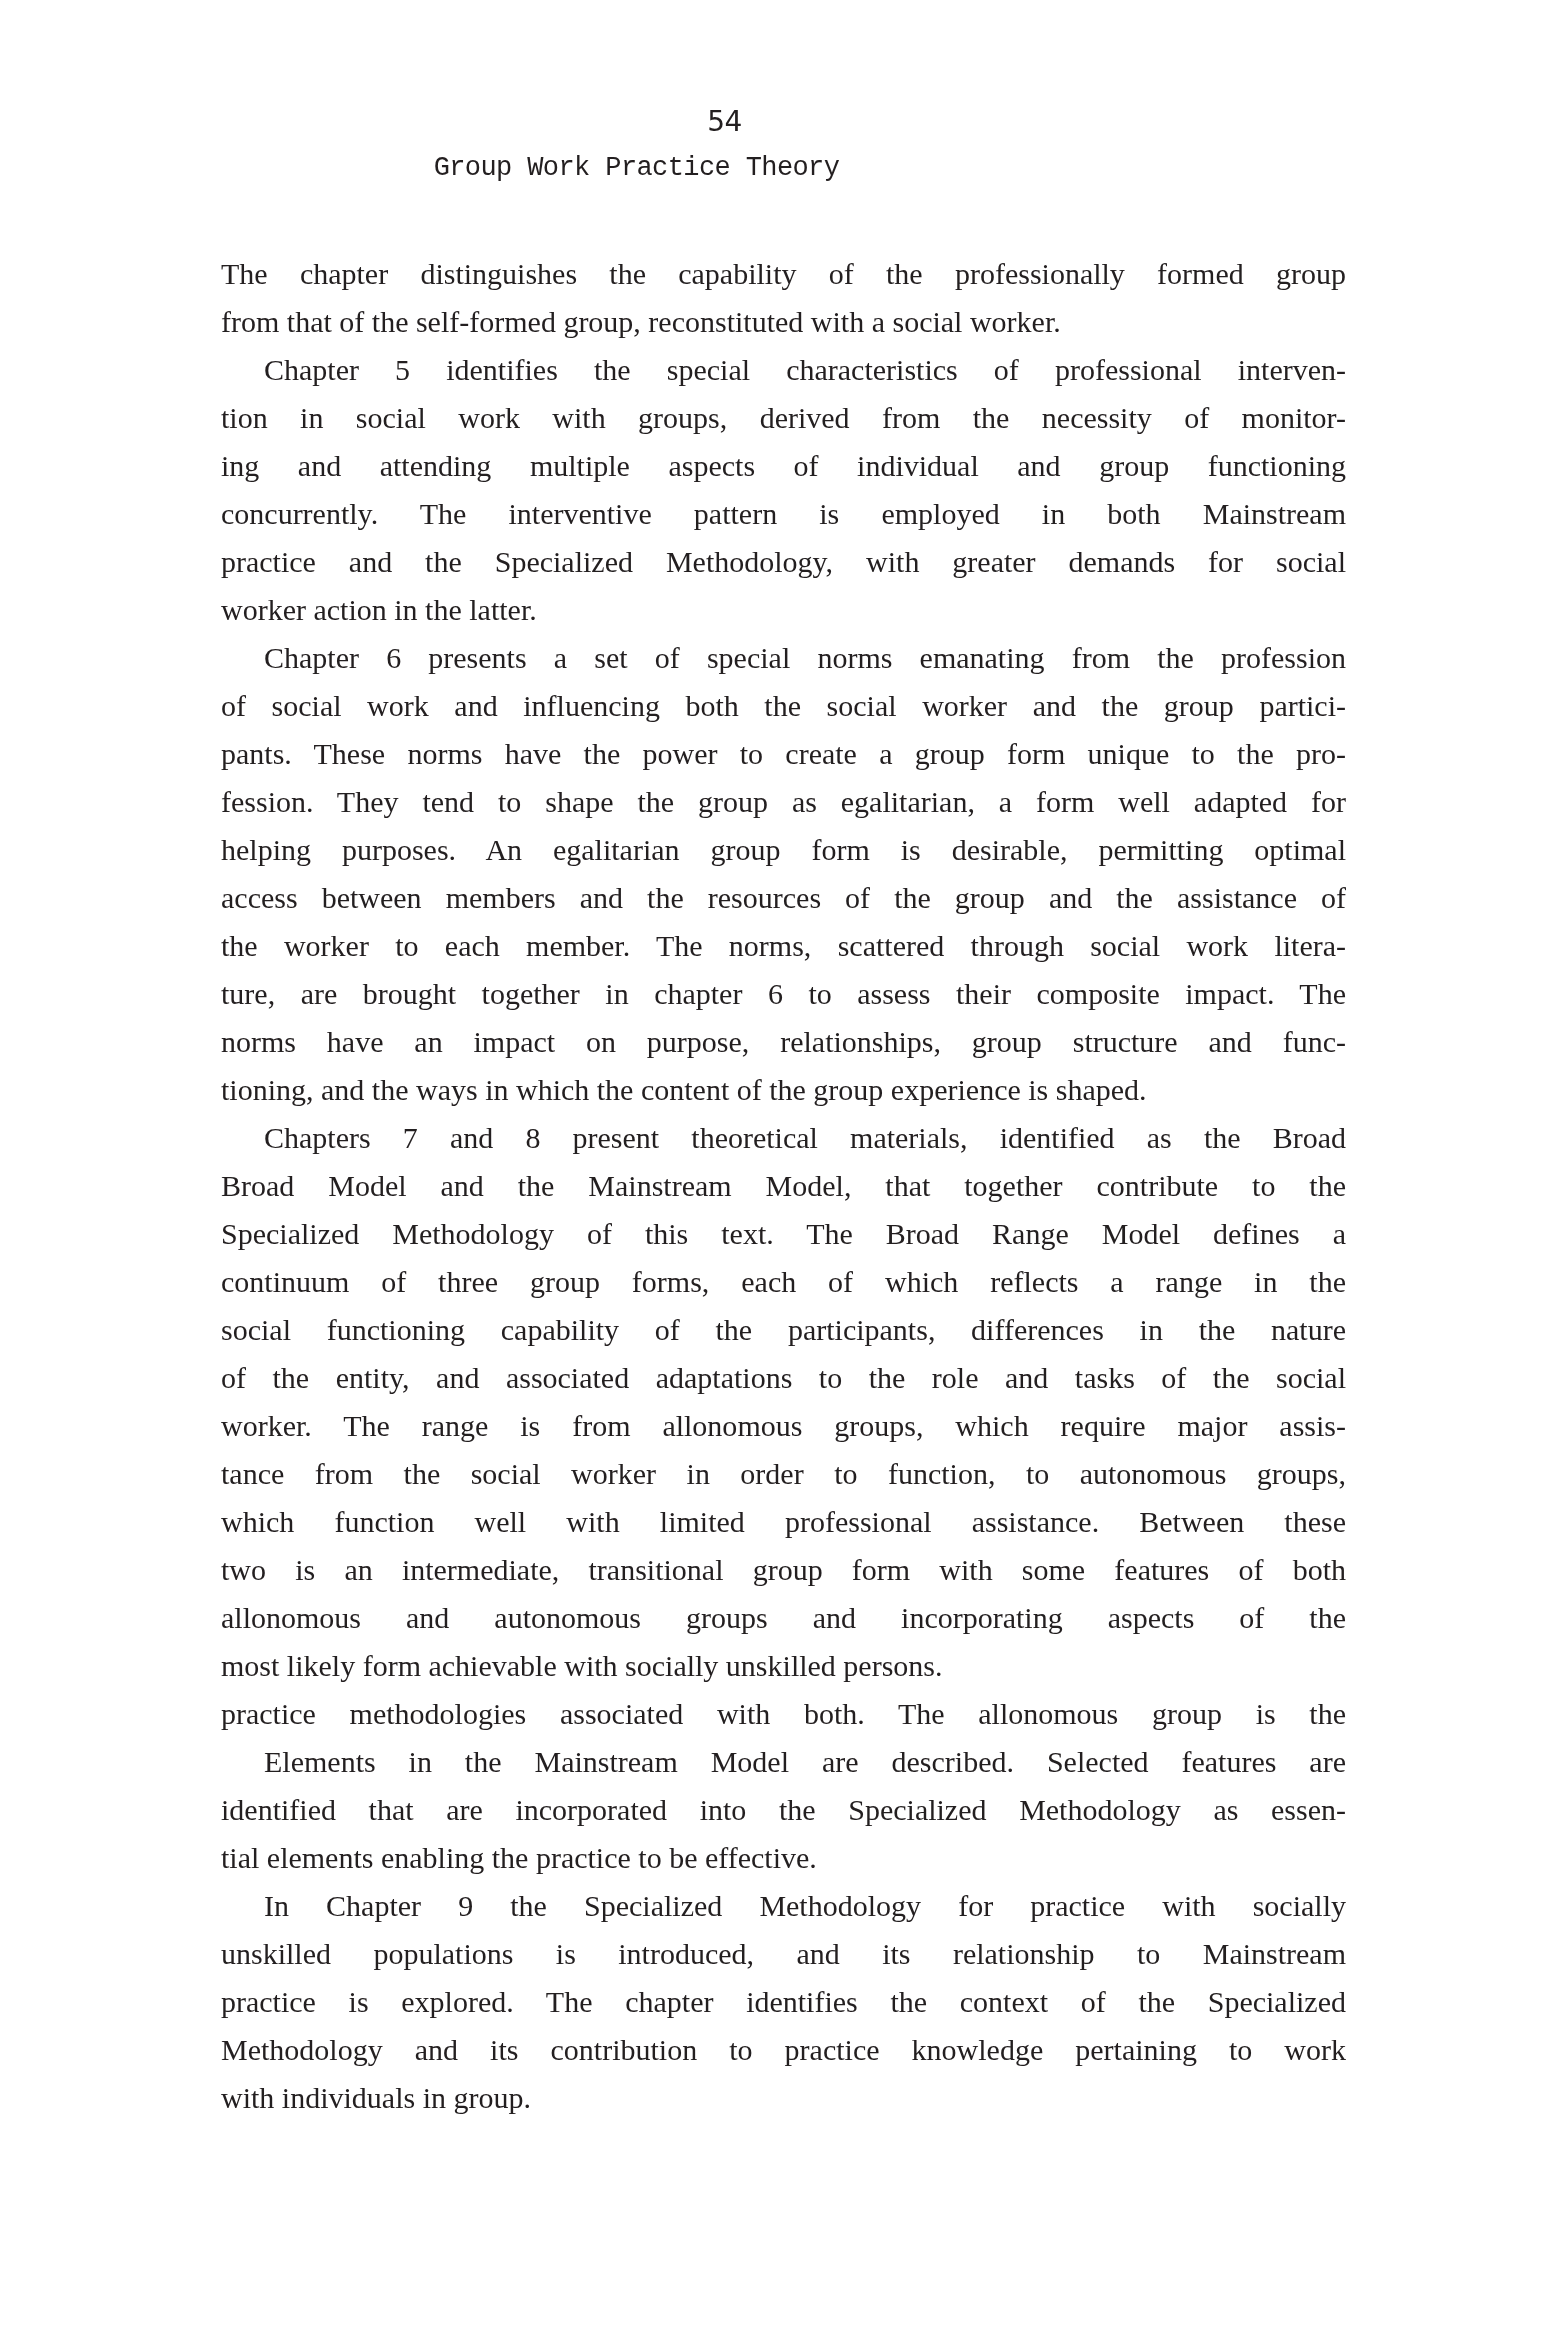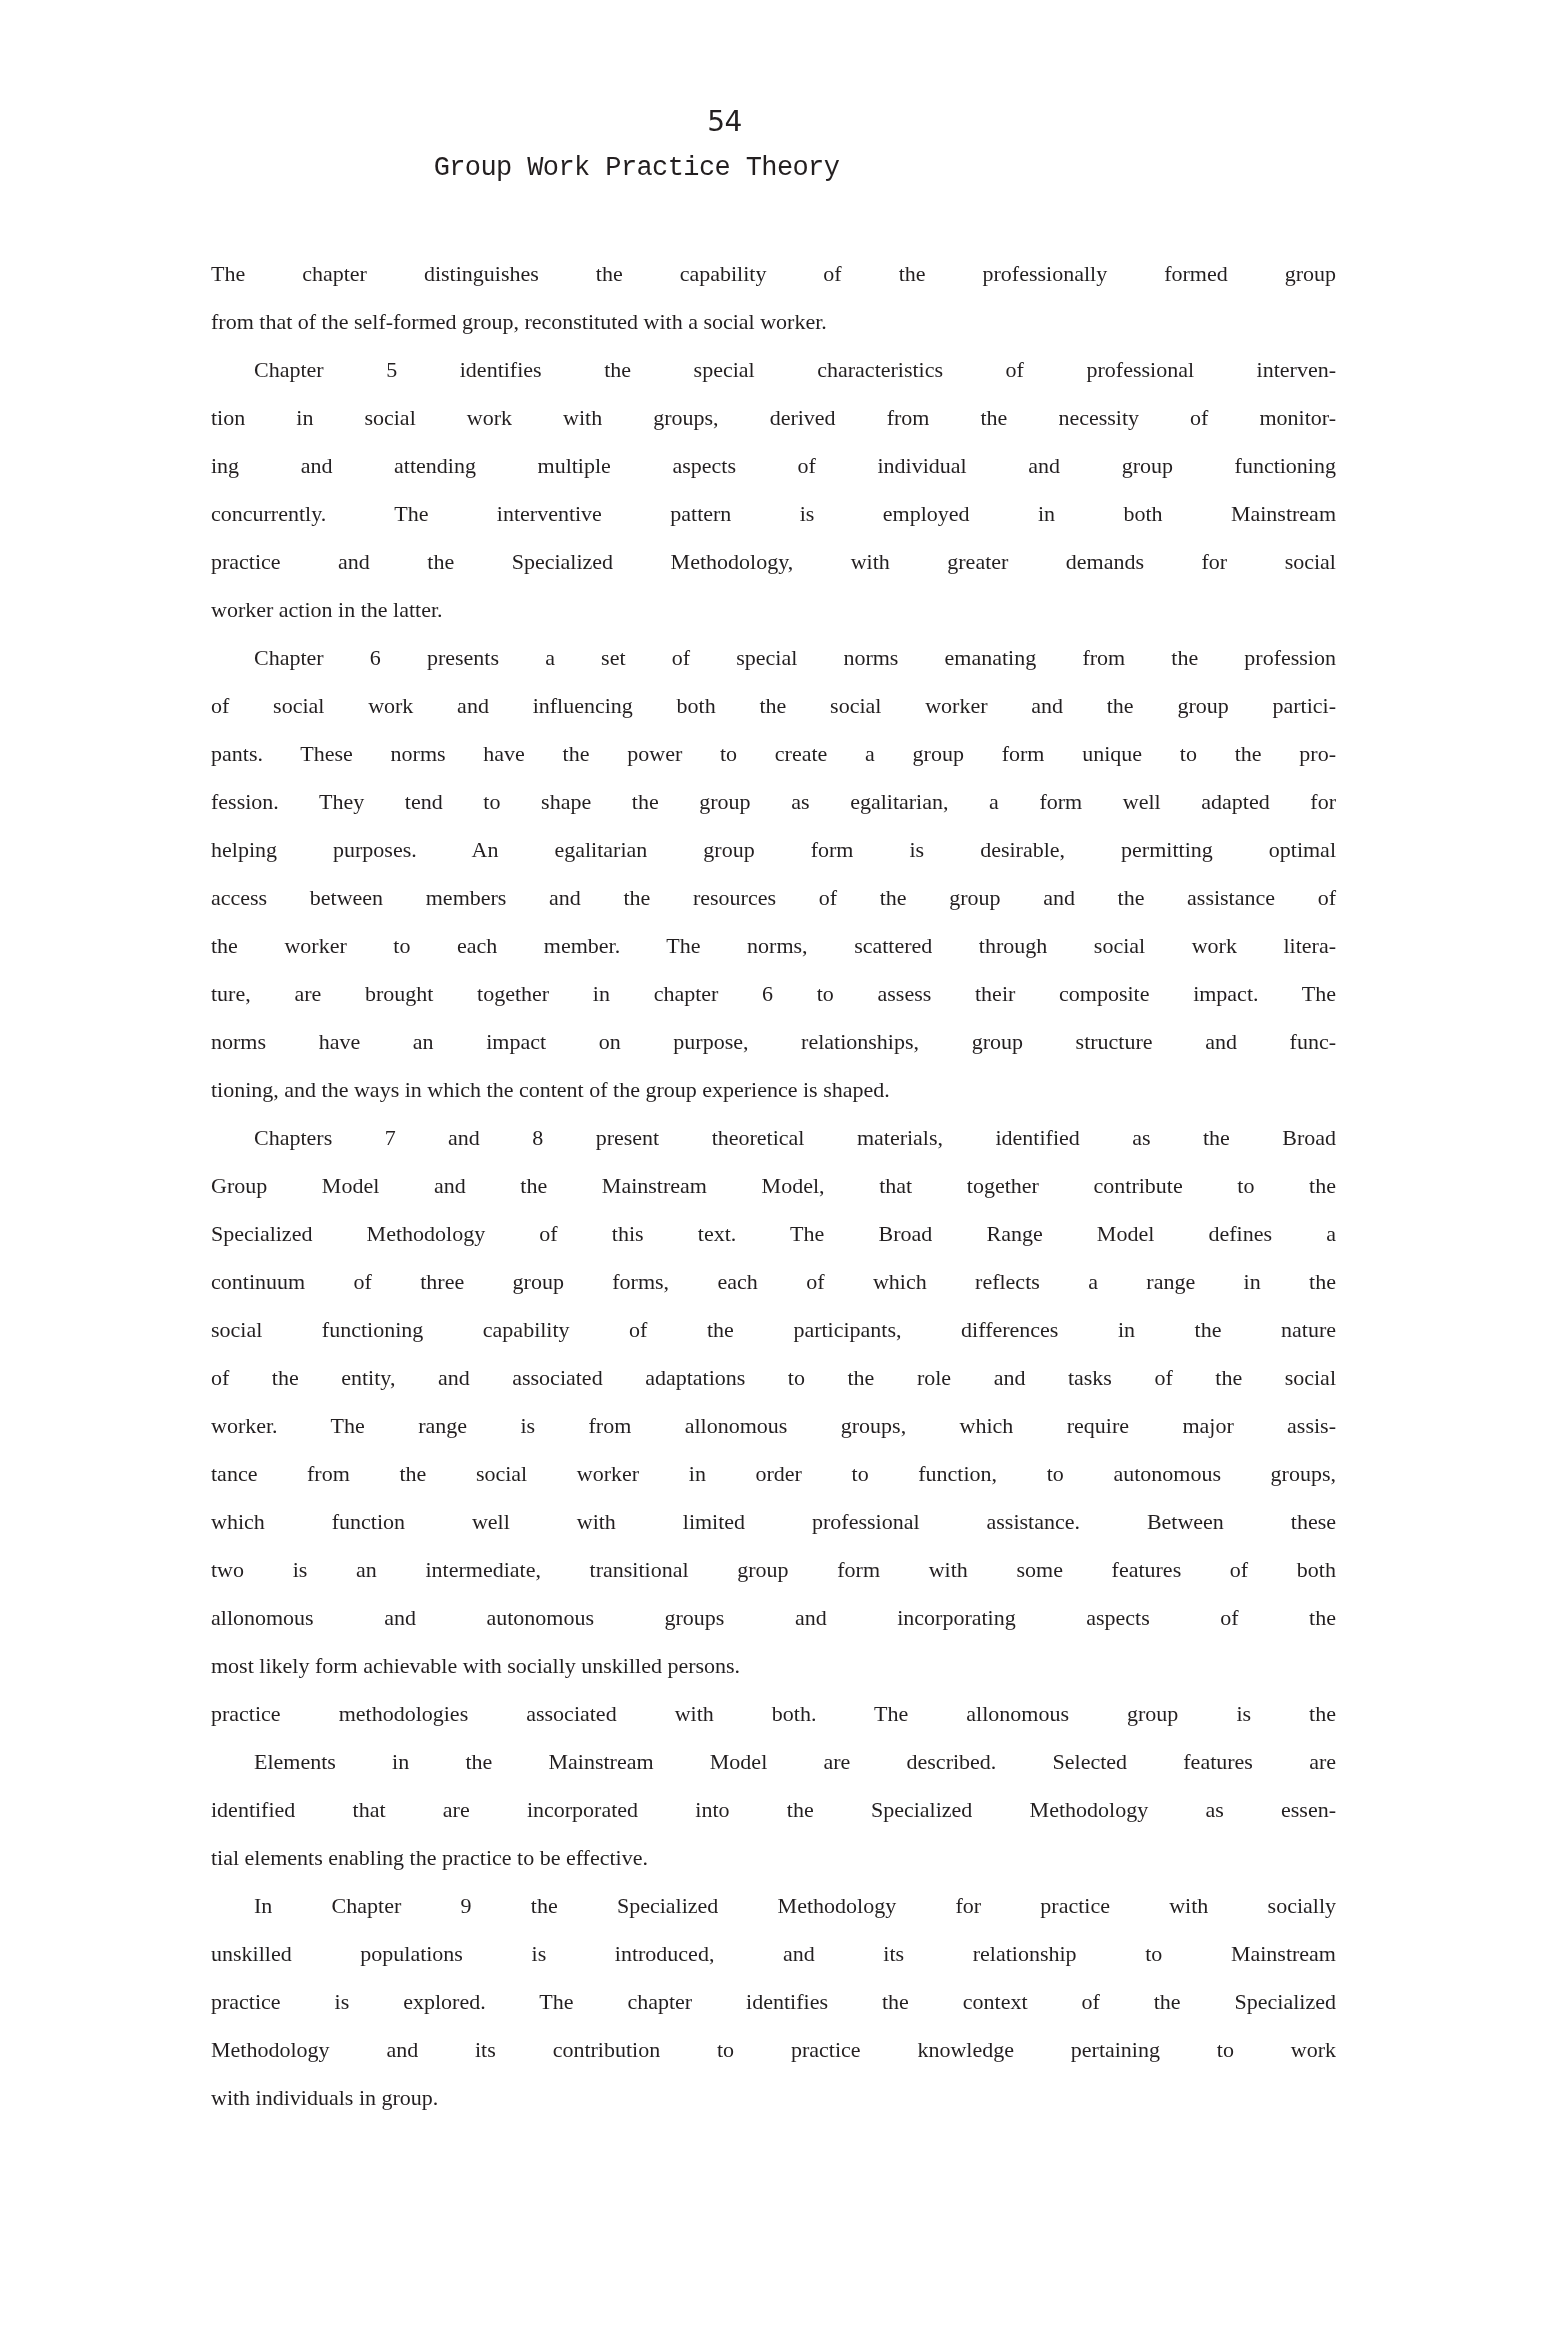--- a/index.html
+++ b/index.html
@@ -8,22 +8,22 @@
     position: absolute; top: 103px; left: 0; width: 1449px; text-align: center;
     font-family: "DejaVu Sans", sans-serif; font-size: 28px; line-height: 38px;
     letter-spacing: -0.5px; color: #231f20;
   }
   .running-head {
     position: absolute; top: 149px; left: 0; width: 1273px; text-align: center;
     font-family: Liberation Mono, monospace; font-size: 27px; line-height: 38px;
     letter-spacing: -0.6px; color: #231f20;
   }
   .body-text {
-    position: absolute; top: 250px; left: 211px; width: 1125px;
-    font-family: "Liberation Serif", serif; font-size: 22px;
+    position: absolute; top: 250px; left: 221px; width: 1125px;
+    font-family: "Liberation Serif", serif; font-size: 30px;
     color: #231f20;
   }
   .line {
     height: 48px; line-height: 48px; white-space: nowrap;
     text-align: justify; text-align-last: justify;
   }
   .line.indent { padding-left: 43px; }
   .line.last { text-align-last: left; }
 </style>
 </head>
@@ -56,21 +56,21 @@
     <div class="line">helping purposes. An egalitarian group form is desirable, permitting optimal</div>
     <div class="line">access between members and the resources of the group and the assistance of</div>
     <div class="line">the worker to each member. The norms, scattered through social work litera-</div>
     <div class="line">ture, are brought together in chapter 6 to assess their composite impact. The</div>
     <div class="line">norms have an impact on purpose, relationships, group structure and func-</div>
     <div class="line last">tioning, and the ways in which the content of the group experience is shaped.</div>
   </div>
 
   <div>
     <div class="line indent">Chapters 7 and 8 present theoretical materials, identified as the Broad</div>
-    <div class="line">Group Model and the Mainstream Model, that together contribute to the</div>
+    <div class="line">Broad Model and the Mainstream Model, that together contribute to the</div>
     <div class="line">Specialized Methodology of this text. The Broad Range Model defines a</div>
     <div class="line">continuum of three group forms, each of which reflects a range in the</div>
     <div class="line">social functioning capability of the participants, differences in the nature</div>
     <div class="line">of the entity, and associated adaptations to the role and tasks of the social</div>
     <div class="line">worker. The range is from allonomous groups, which require major assis-</div>
     <div class="line">tance from the social worker in order to function, to autonomous groups,</div>
     <div class="line">which function well with limited professional assistance. Between these</div>
     <div class="line">two is an intermediate, transitional group form with some features of both</div>
     <div class="line">allonomous and autonomous groups and incorporating aspects of the</div>
     <div class="line last">most likely form achievable with socially unskilled persons.</div>

